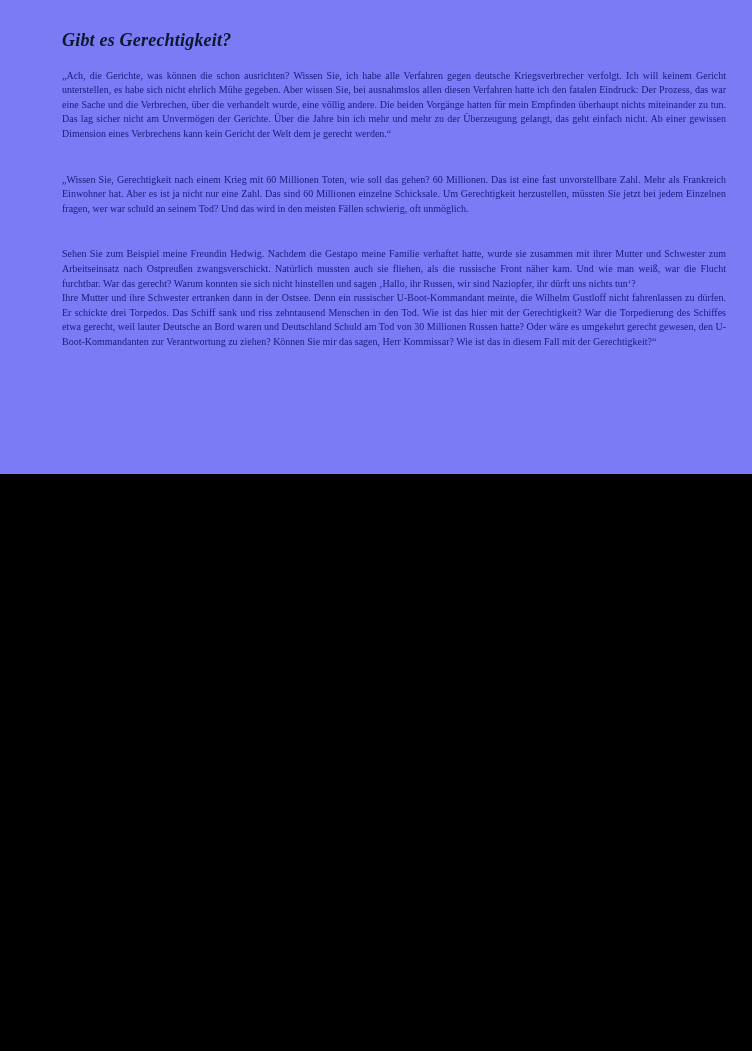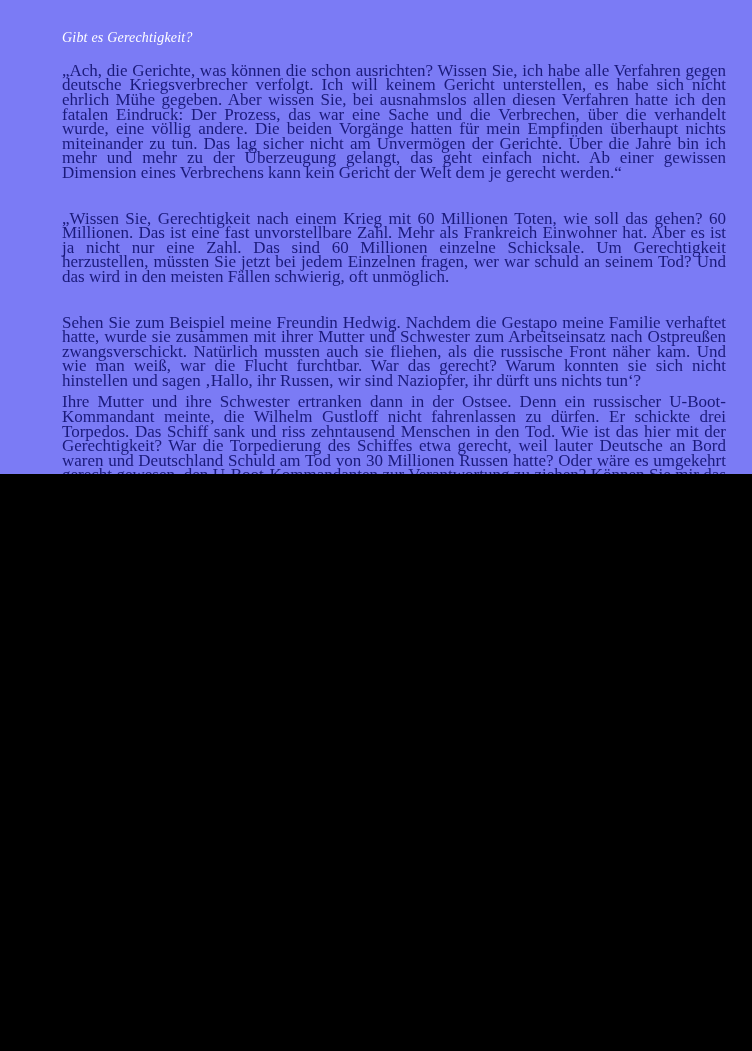--- a/index.html
+++ b/index.html
@@ -29,37 +29,37 @@
   }
   .doc-body {
     position: absolute;
     left: 62px;
     top: 30px;
     width: 664px;
   }
   .doc-title {
     font-family: "Liberation Serif", serif;
     font-style: italic;
-    font-weight: normal;
-    font-size: 14px;
-    color: #ffffff;
+    font-weight: bold;
+    font-size: 18px;
+    color: #0f172a;
     letter-spacing: 0.2px;
     margin: 0 0 17px 0;
     line-height: 1.2;
   }
   .para {
     font-family: "Liberation Serif", serif;
-    font-size: 17px;
+    font-size: 10px;
     line-height: 14.6px;
     color: #1a1a7a;
     text-align: justify;
     margin: 0;
   }
   .para + .para {
-    margin-top: 7px;
+    margin-top: 0px;
   }
   .para.spaced {
     margin-top: 31px;
   }
   .bottom-fill {
     position: absolute;
     left: 0;
     top: 474px;
     width: 752px;
     height: 577px;

